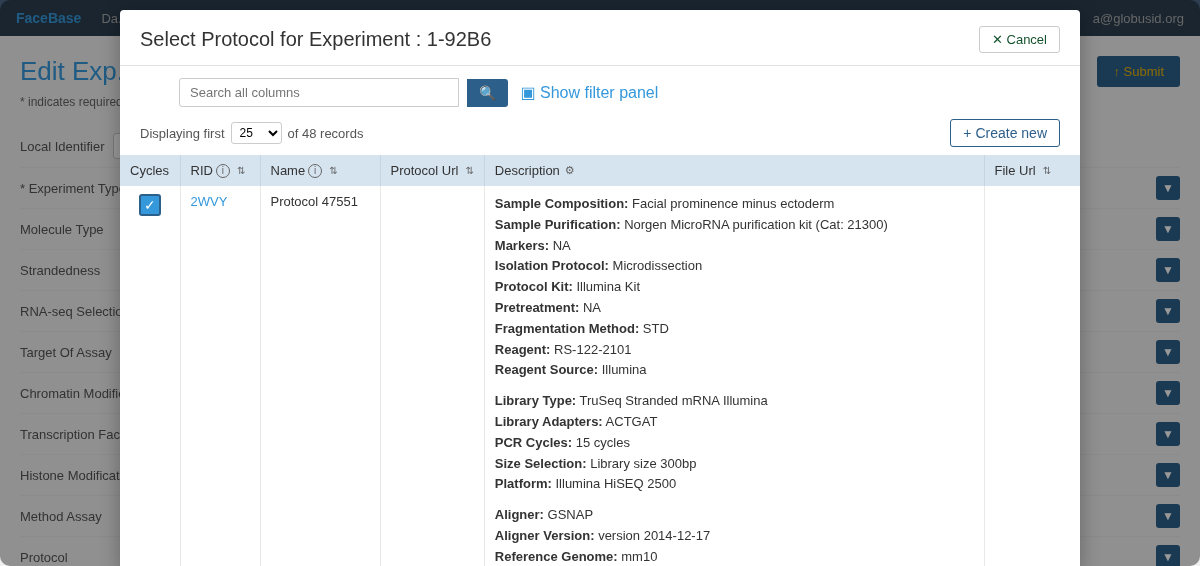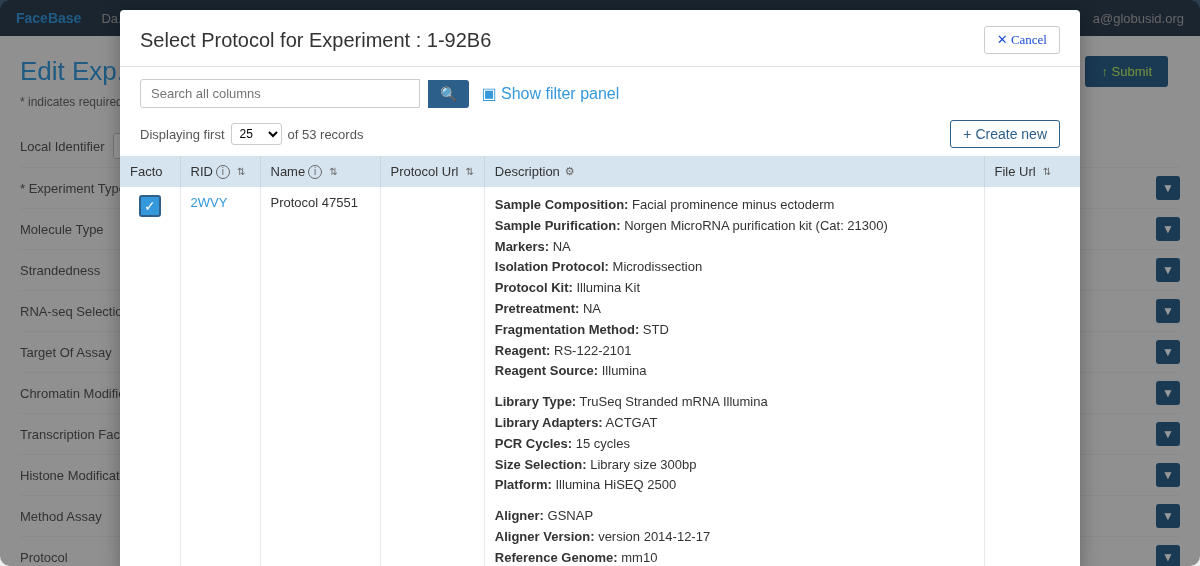--- a/index.html
+++ b/index.html
@@ -59,29 +59,29 @@
     }
 
     .required-note {
       font-size: 12px;
       color: #666;
       margin-bottom: 16px;
     }
 
     .btn-submit {
       background: #2c5f8a;
-      color: #bef264;
+      color: #eab308;
       border: none;
       padding: 8px 16px;
       border-radius: 3px;
       font-size: 13px;
       cursor: pointer;
       position: absolute;
       top: 20px;
-      right: 32px;
+      right: 20px;
     }
 
     
     .sidebar-items {
       margin-top: 10px;
     }
 
     .sidebar-item {
       padding: 8px 0;
       color: #555;
@@ -153,32 +153,32 @@
       font-weight: normal;
     }
 
     .btn-cancel {
       background: white;
       border: 1px solid #ccc;
       border-radius: 3px;
       padding: 5px 12px;
       font-size: 13px;
       cursor: pointer;
-      color: #1d4ed8;
+      color: #14532d;
       display: flex;
       align-items: center;
       gap: 4px;
-      font-family: Liberation Serif, serif;
     }
 
     .modal-search-bar {
       padding: 12px 20px 8px;
       display: flex;
       align-items: center;
       gap: 8px;
+      margin-left: 39px;
     }
 
     .search-input {
       border: 1px solid #ccc;
       border-radius: 3px 0 0 3px;
       padding: 6px 10px;
       font-size: 13px;
       width: 280px;
       outline: none;
     }
@@ -438,32 +438,32 @@
     <div class="records-bar">
       <div class="records-info">
         <span>Displaying first</span>
         <select class="page-size-select">
           <option>25</option>
           <option>10</option>
           <option>50</option>
           <option>100</option>
           <option>200</option>
         </select>
-        <span>of 53 records</span>
+        <span>of 48 records</span>
       </div>
       <button class="btn-create-new">+ Create new</button>
     </div>
 
     <div class="modal-table-wrap">
       <table>
         <thead>
           <tr>
             <th class="col-select">
               <div class="th-inner">
-                  <span>Facto</span>
+                  <span>Cycles</span>
                 </div>
             </th>
             <th class="col-rid">
               <div class="th-inner">
                 <span>RID</span>
                 <span class="info-icon">i</span>
                 <span class="sort-icon">⇅</span>
               </div>
             </th>
             <th class="col-name">

